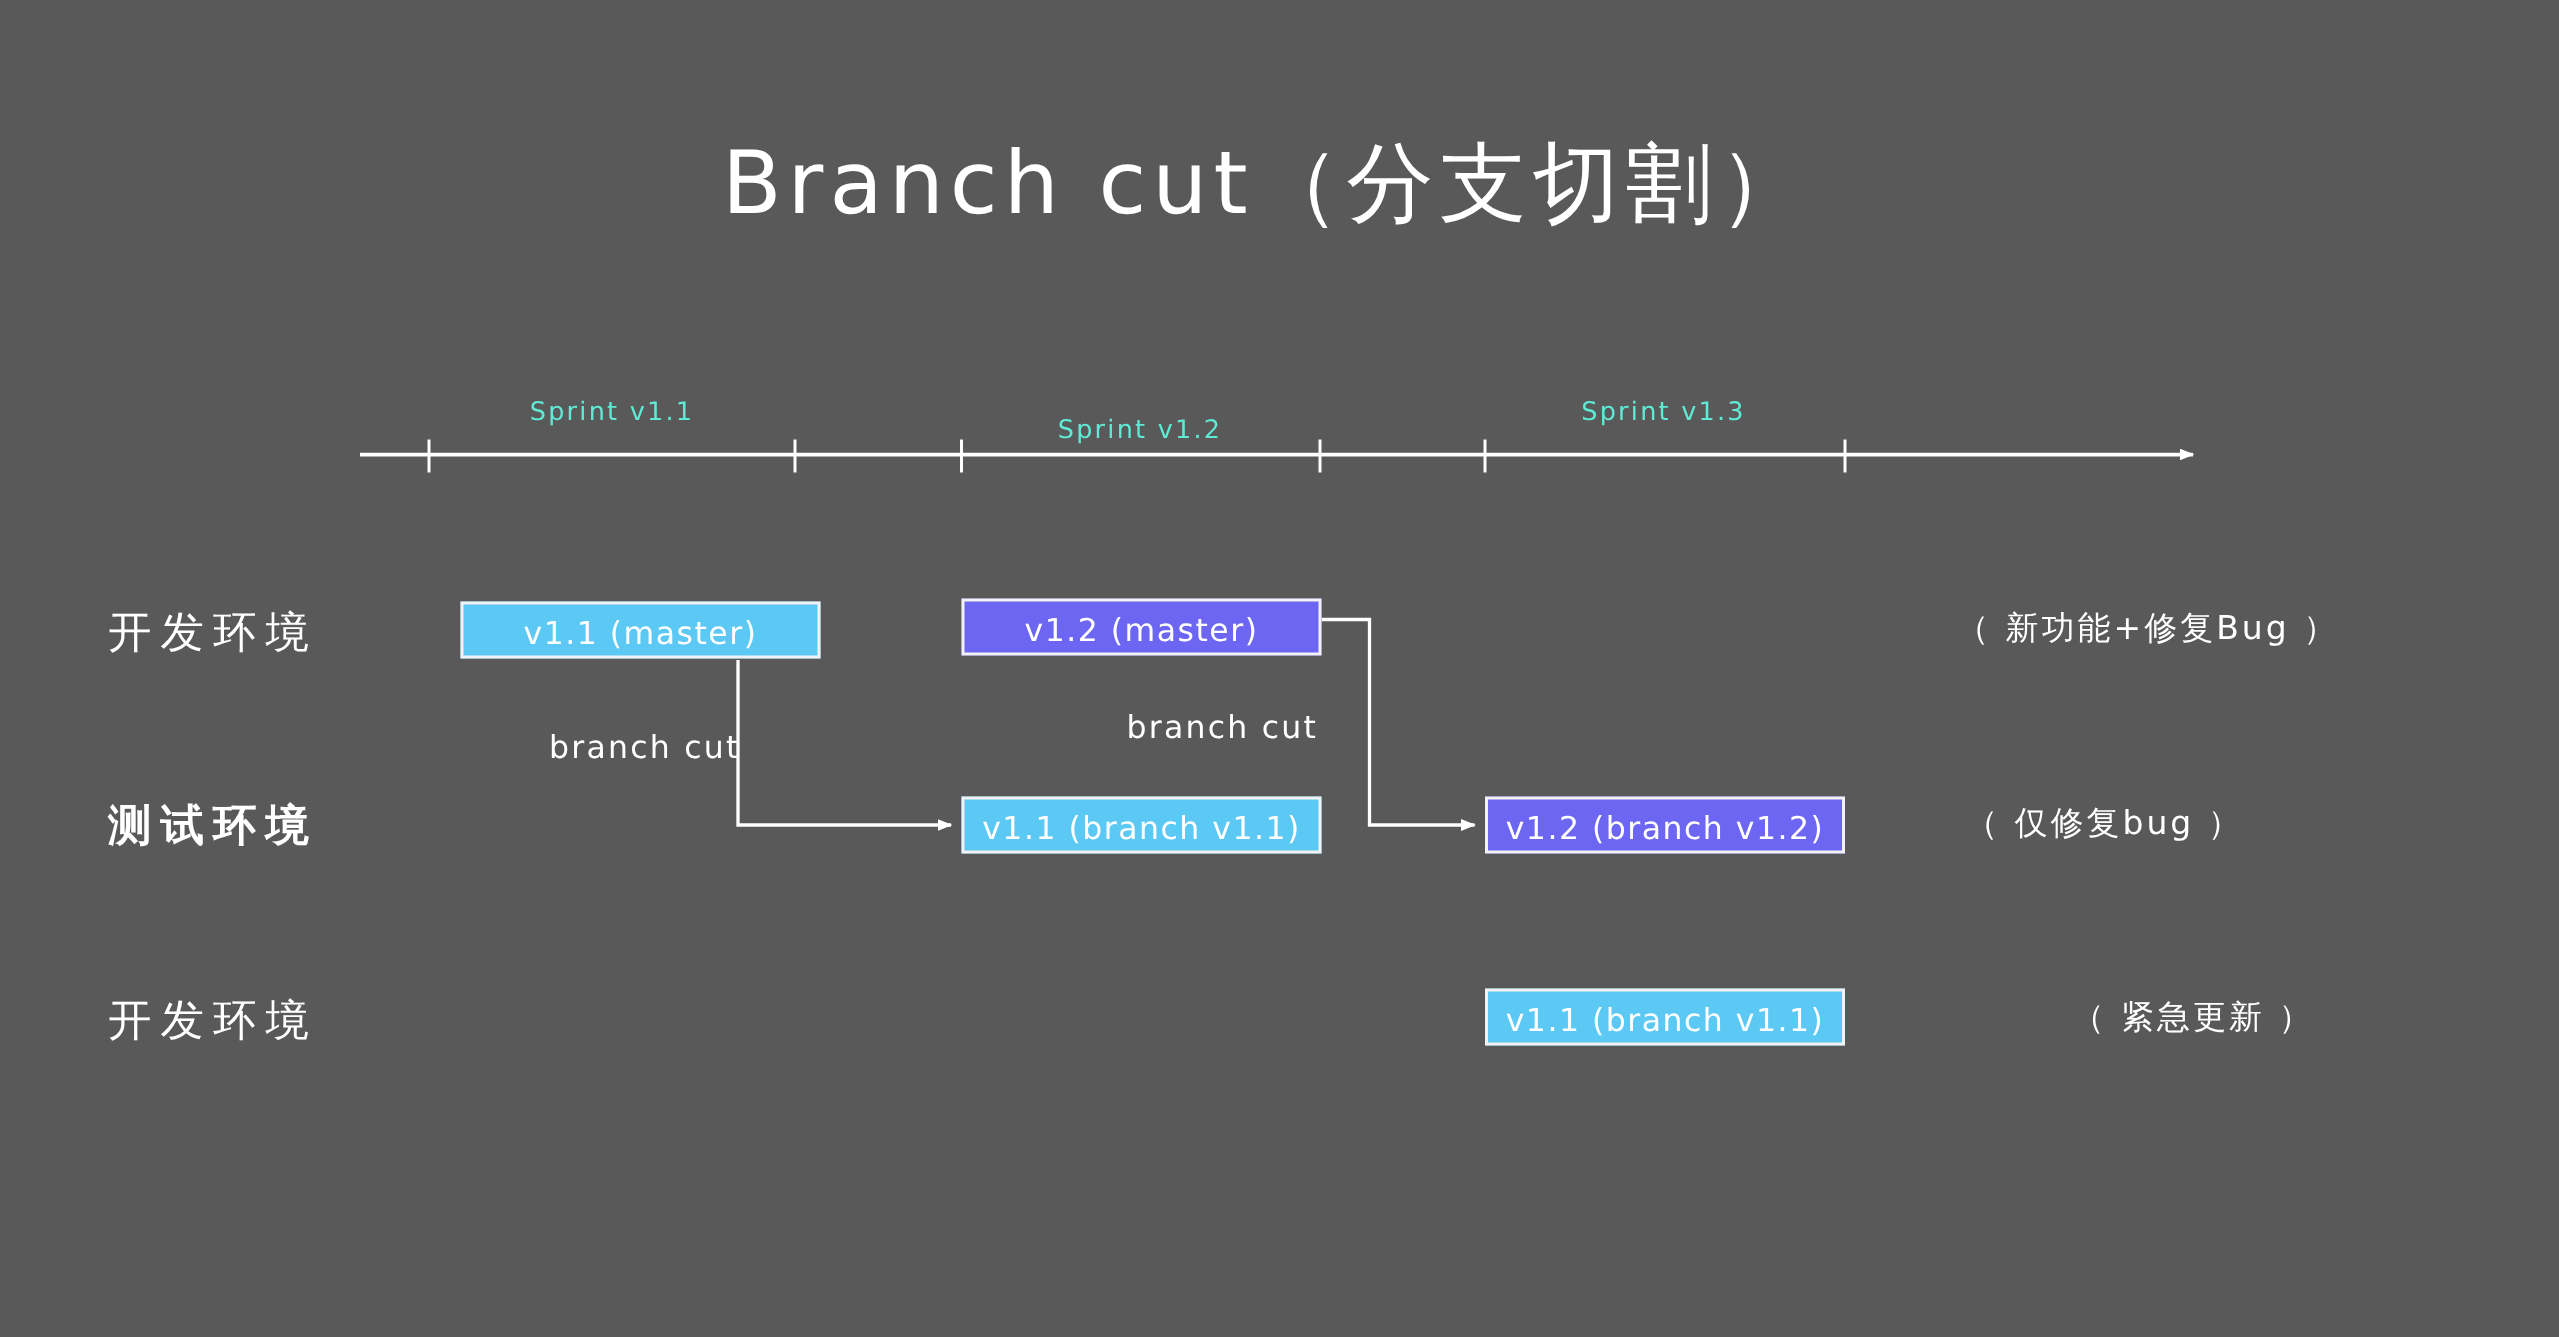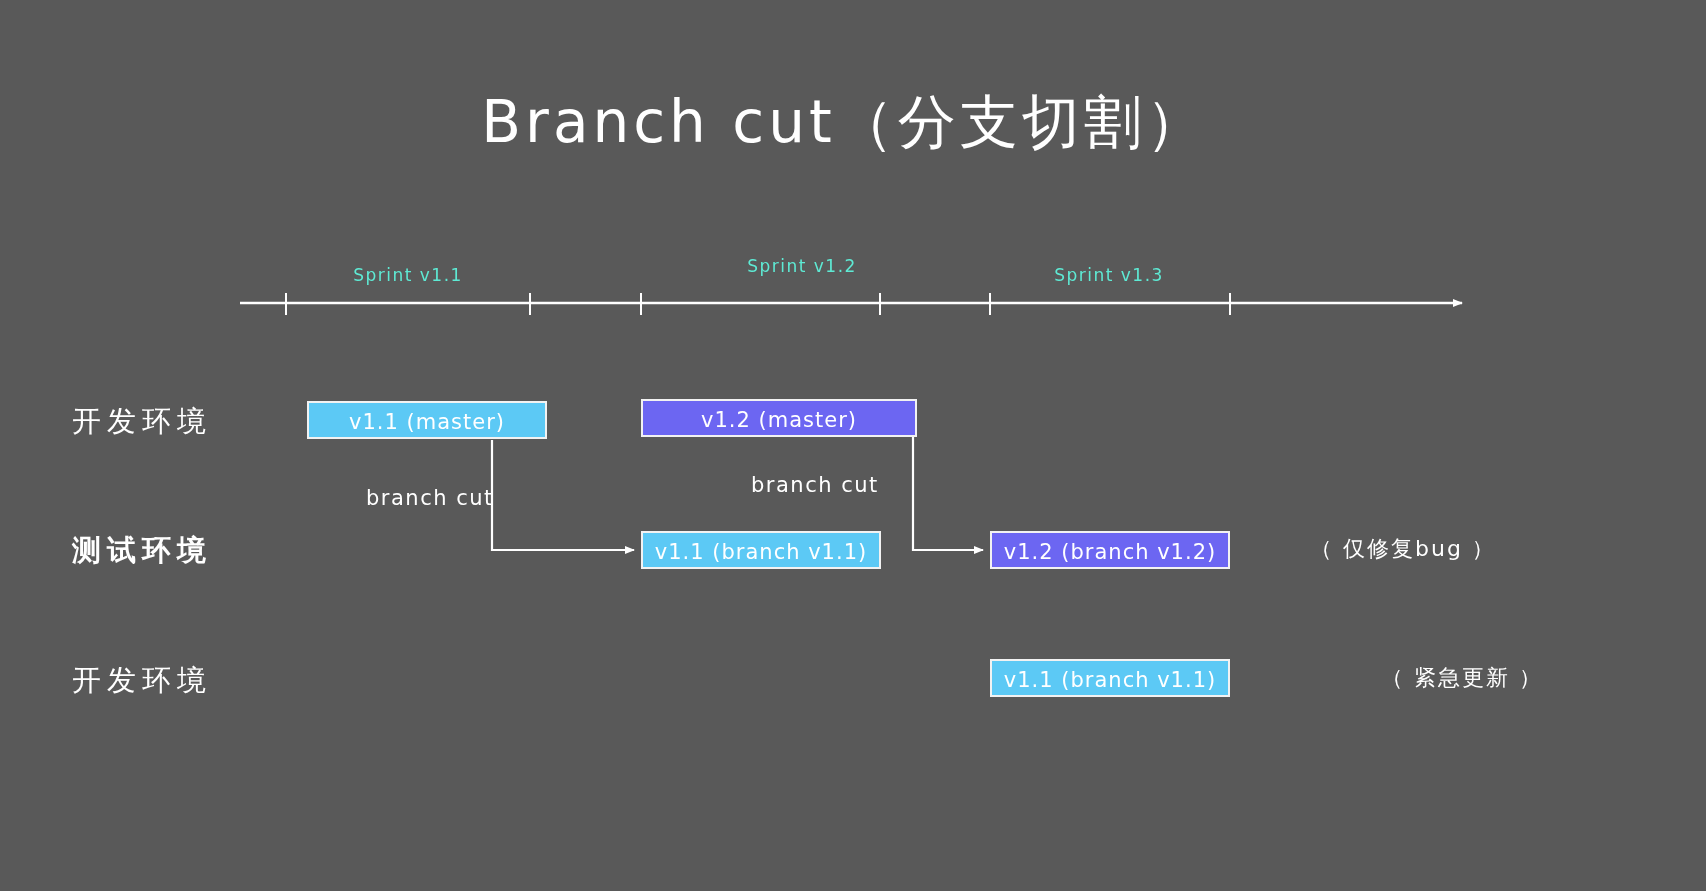--- a/index.html
+++ b/index.html
@@ -104,34 +104,35 @@
     <g>
       <path d="M492,440 L492,550 L634,550" stroke="#ffffff" stroke-width="2.2" fill="none" marker-end="url(#arrowhead)"></path>
     </g>
 
     <g>
       <path d="M881,413 L913,413 L913,550 L983,550" stroke="#ffffff" stroke-width="2.2" fill="none" marker-end="url(#arrowhead)"></path>
     </g>
   </svg>
 
   <div class="sprint-label" style="left:408px;top:265px;">Sprint v1.1</div>
-  <div class="sprint-label" style="left:760px;top:256px;margin-left:42px;">Sprint v1.2</div>
+  <div class="sprint-label" style="left:760px;top:277px;">Sprint v1.2</div>
   <div class="sprint-label" style="left:1109px;top:265px;">Sprint v1.3</div>
 
   <div class="row-label" style="left:72px;top:402px;">开发环境</div>
   <div class="row-label" style="left:72px;top:531px;font-weight:bold;">测试环境</div>
   <div class="row-label" style="left:72px;top:661px;">开发环境</div>
 
   <div class="node" style="left:292px;top:401px;width:240px;background:#5CC9F5;margin-left:15px;">v1.1 (master)</div>
-  <div class="node" style="left:641px;top:399px;width:276px;background:#6C66F2;">v1.2 (master)</div>
+  <div class="node" style="left:641px;top:399px;width:240px;background:#6C66F2;">v1.2 (master)</div>
 
   <div class="node" style="left:641px;top:531px;width:240px;background:#5CC9F5;">v1.1 (branch v1.1)</div>
   <div class="node" style="left:990px;top:531px;width:240px;background:#6C66F2;">v1.2 (branch v1.2)</div>
 
   <div class="node" style="left:990px;top:659px;width:240px;background:#5CC9F5;">v1.1 (branch v1.1)</div>
 
   <div class="cut-label" style="left:366px;top:486px;">branch cut</div>
   <div class="cut-label" style="left:751px;top:473px;">branch cut</div>
 
+  <div class="note" style="left:1304px;top:404px;">（ 新功能+修复Bug ）</div>
   <div class="note" style="left:1310px;top:534px;">（ 仅修复bug ）</div>
   <div class="note" style="left:1381px;top:663px;">（ 紧急更新 ）</div>
 
 </div>
 
 </body></html>

